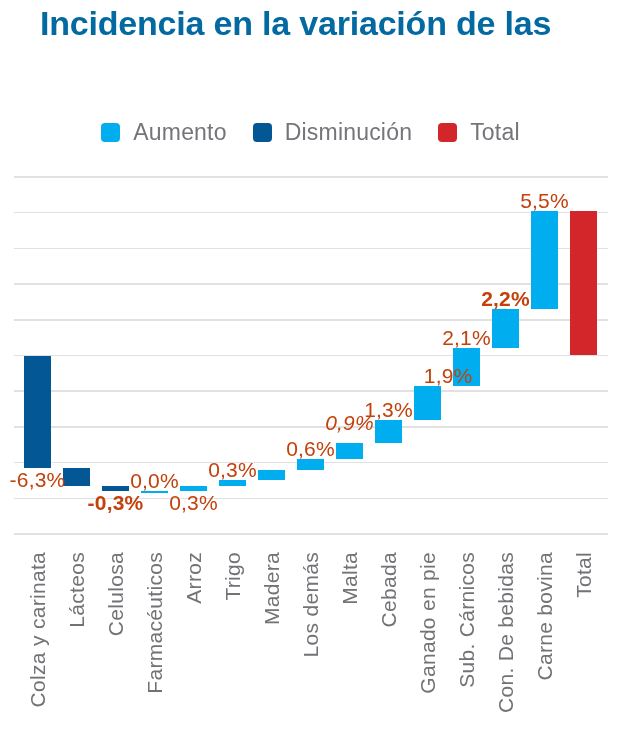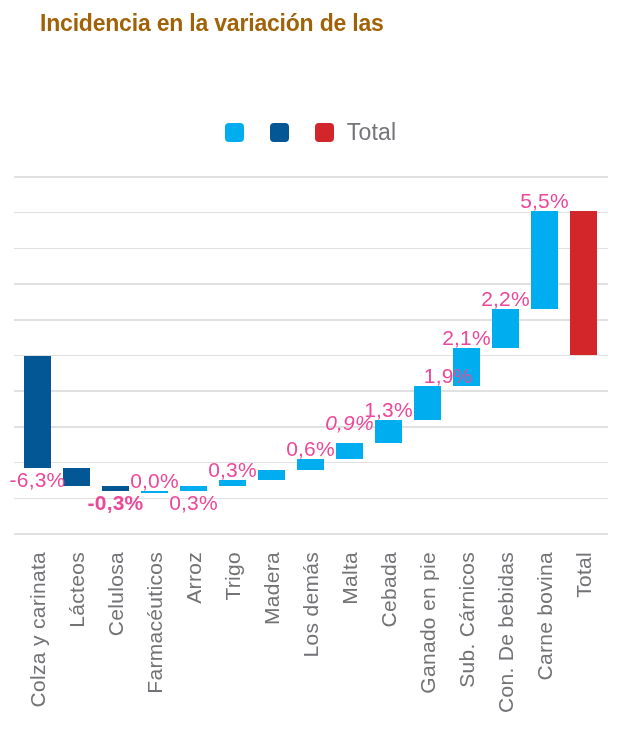--- a/index.html
+++ b/index.html
@@ -3,59 +3,61 @@
 <meta charset="utf-8">
 <style>
   html,body{margin:0;padding:0;}
   body{
     width:621px;height:751px;position:relative;overflow:hidden;
     background:#ffffff;
     font-family:"Liberation Sans", sans-serif;
   }
   .title{
     position:absolute;left:40px;top:6px;width:540px;
-    font-size:23px;font-weight:700;line-height:35px;color:#a16207;
+    font-size:34px;font-weight:700;line-height:35px;color:#0369a1;
     letter-spacing:-0.2px;
   }
   .legend{
     position:absolute;left:0;top:119px;width:621px;
     display:flex;justify-content:center;align-items:center;gap:26px;
   }
   .legend-item{display:flex;align-items:center;gap:13px;cursor:default;}
   .legend-swatch{width:19px;height:19px;border-radius:4px;flex:0 0 auto;}
   .legend-label{font-size:23px;color:#74747a;letter-spacing:0.2px;}
   .plot{position:absolute;left:0;top:0;width:621px;height:751px;}
   .gridline{position:absolute;left:14px;width:594px;height:1.5px;background:#e1e1e1;}
   .bar{position:absolute;}
   .bar-label{
     position:absolute;width:90px;text-align:center;
-    font-size:21px;line-height:22px;color:#ec4899;letter-spacing:0.2px;
+    font-size:21px;line-height:22px;color:#c2410c;letter-spacing:0.2px;
     white-space:nowrap;
   }
   .x-label{
     position:absolute;top:552px;
     font-size:21px;line-height:22px;color:#737377;letter-spacing:0.3px;
     white-space:nowrap;
     transform:rotate(-90deg) translateX(-100%);
     transform-origin:0 0;
   }
 </style>
 </head>
 <body>
 
 <div class="title">
   <div>Incidencia en la variación de las</div>
 </div>
 
 <div class="legend" id="legend">
     <div class="legend-item">
       <span class="legend-swatch" style="background: rgb(0, 174, 239);"></span>
+      <span class="legend-label">Aumento</span>
     </div>
     <div class="legend-item">
       <span class="legend-swatch" style="background: rgb(3, 87, 149);"></span>
+      <span class="legend-label">Disminución</span>
     </div>
     <div class="legend-item">
       <span class="legend-swatch" style="background: rgb(210, 38, 42);"></span>
       <span class="legend-label">Total</span>
     </div>
   </div>
 
 <div class="plot" id="plot">
   <div id="gridlines">
       <div class="gridline" style="top: 176.25px; background: rgb(225, 225, 225);"></div>
@@ -91,21 +93,21 @@
       <div class="bar-label" style="left: -7.5px; top: 468.955px;">-6,3%</div>
       <div class="bar-label" style="left: 70.5px; top: 492.16px; font-weight: bold;">-0,3%</div>
       <div class="bar-label" style="left: 109.5px; top: 470.16px;">0,0%</div>
       <div class="bar-label" style="left: 148.5px; top: 492.16px;">0,3%</div>
       <div class="bar-label" style="left: 187.5px; top: 459.45px;">0,3%</div>
       <div class="bar-label" style="left: 265.5px; top: 438.03px;">0,6%</div>
       <div class="bar-label" style="left: 304.5px; top: 412px; font-style: italic;">0,9%</div>
       <div class="bar-label" style="left: 343.5px; top: 398.76px;">1,3%</div>
       <div class="bar-label" style="left: 382.5px; top: 364.845px; text-align: right;">1,9%</div>
       <div class="bar-label" style="left: 421.5px; top: 327.36px;">2,1%</div>
-      <div class="bar-label" style="left: 460.5px; top: 288.09px;">2,2%</div>
+      <div class="bar-label" style="left: 460.5px; top: 288.09px; font-weight: bold;">2,2%</div>
       <div class="bar-label" style="left: 499.5px; top: 189.915px;">5,5%</div>
     </div>
   <div id="x-axis">
       <div class="x-label" style="left: 26.5px;">Colza y carinata</div>
       <div class="x-label" style="left: 65.5px;">Lácteos</div>
       <div class="x-label" style="left: 104.5px;">Celulosa</div>
       <div class="x-label" style="left: 143.5px;">Farmacéuticos</div>
       <div class="x-label" style="left: 182.5px;">Arroz</div>
       <div class="x-label" style="left: 221.5px;">Trigo</div>
       <div class="x-label" style="left: 260.5px;">Madera</div>

